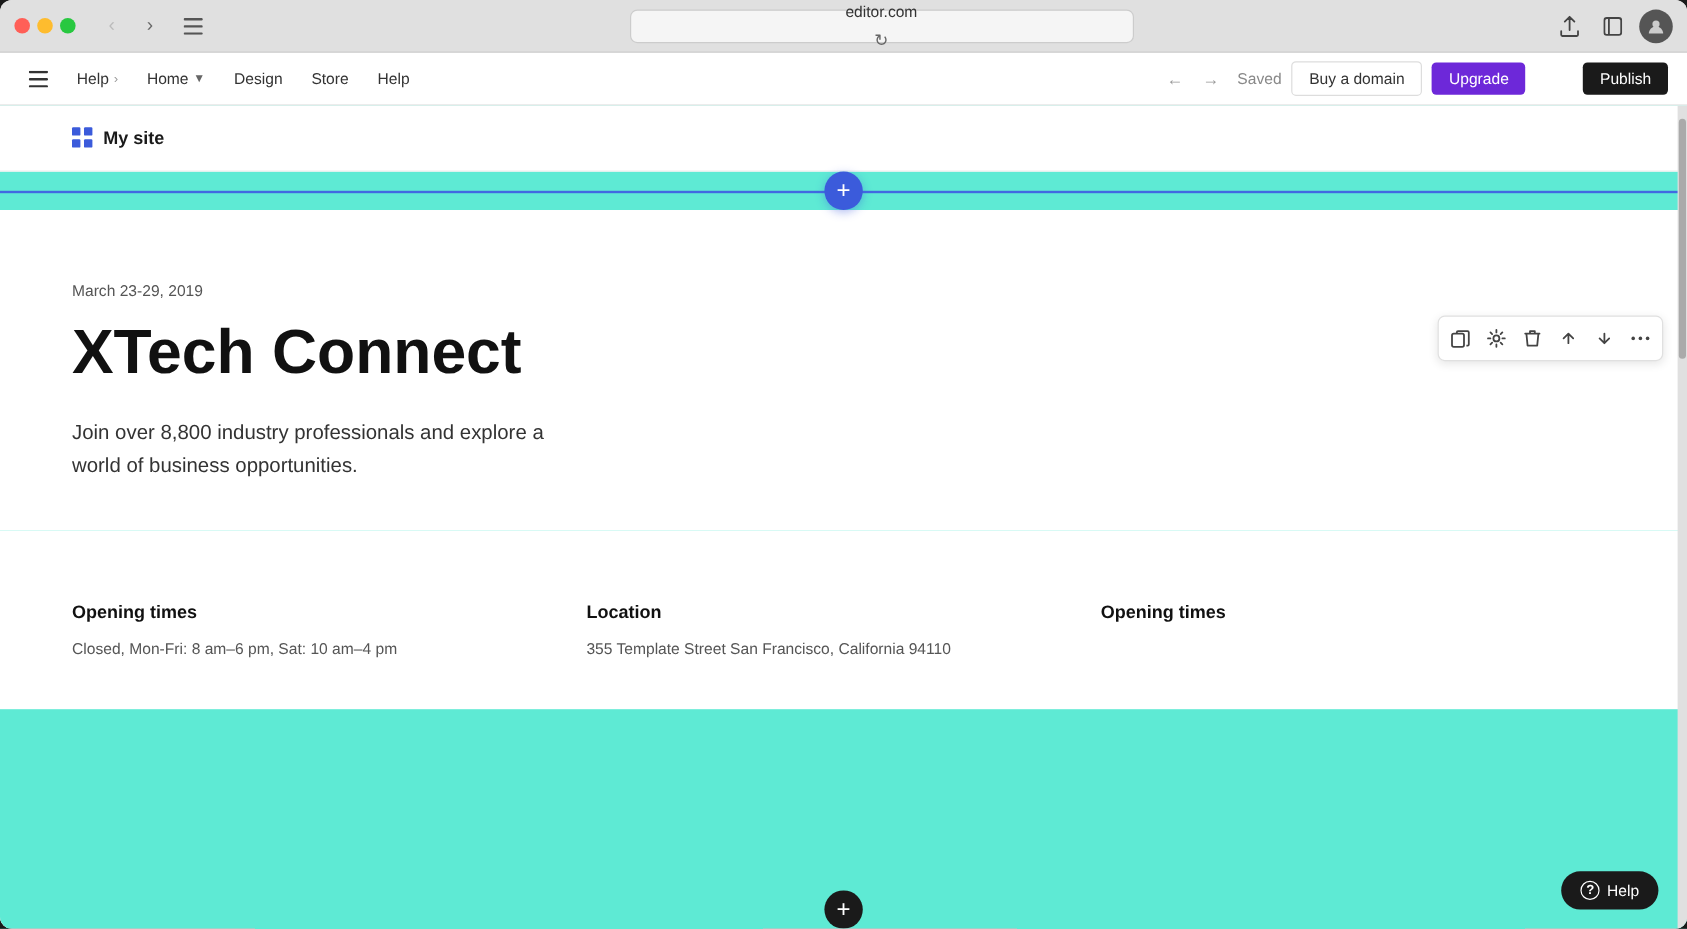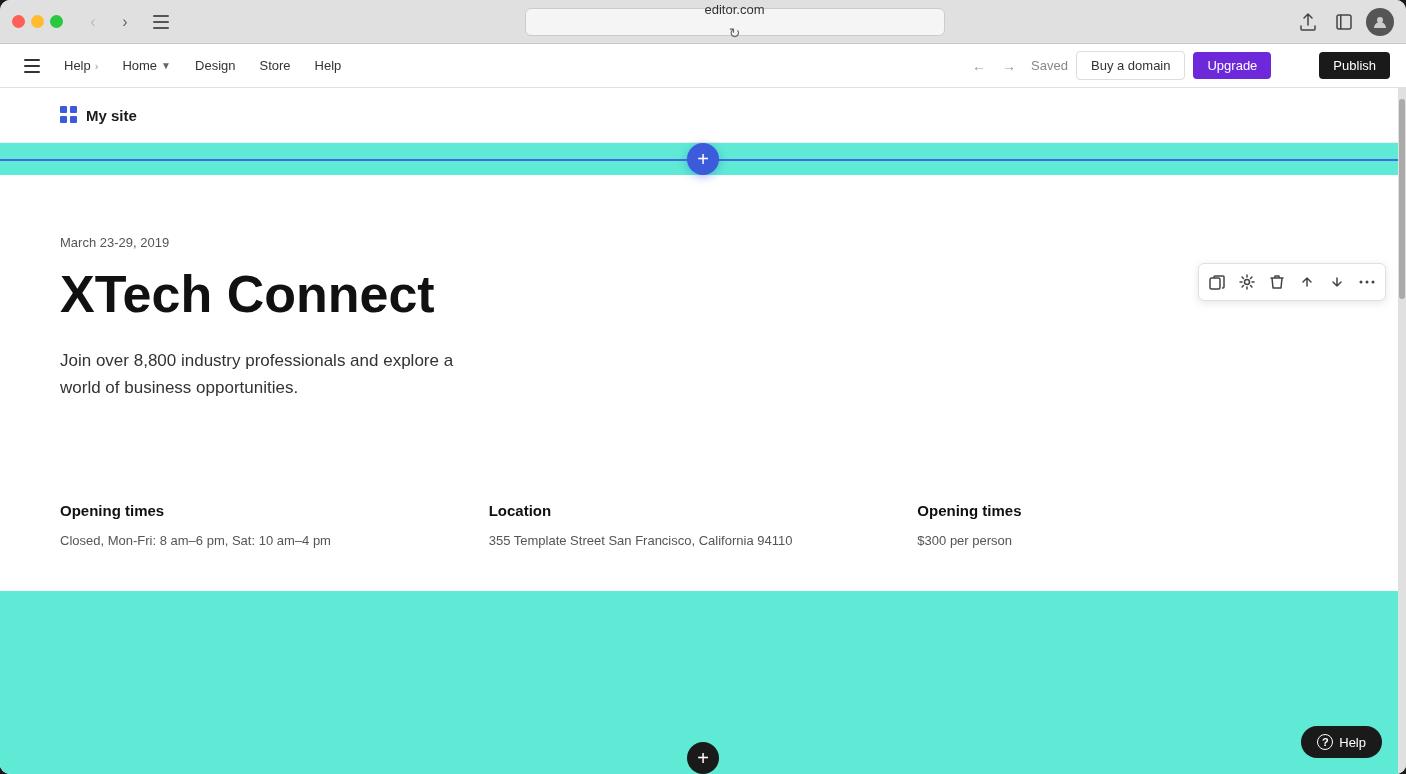--- a/index.html
+++ b/index.html
@@ -658,21 +658,20 @@
         <div class="info-col">
           <div class="info-col-title">Opening times</div>
           <div class="info-col-text">Closed, Mon-Fri: 8 am–6 pm, Sat: 10 am–4 pm</div>
         </div>
         <div class="info-col">
           <div class="info-col-title">Location</div>
           <div class="info-col-text">355 Template Street San Francisco, California 94110</div>
         </div>
         <div class="info-col">
           <div class="info-col-title">Opening times</div>
-          <div class="info-col-text">$300 per person</div>
         </div>
       </div>
 
       <div class="add-section-bottom">
         <button class="add-section-btn-bottom">+</button>
       </div>
 
       <button class="help-btn">
         <span style="width:16px;height:16px;border-radius:50%;border:1.5px solid #fff;display:flex;align-items:center;justify-content:center;font-size:11px;font-weight:bold;">?</span>
         <span>Help</span>

